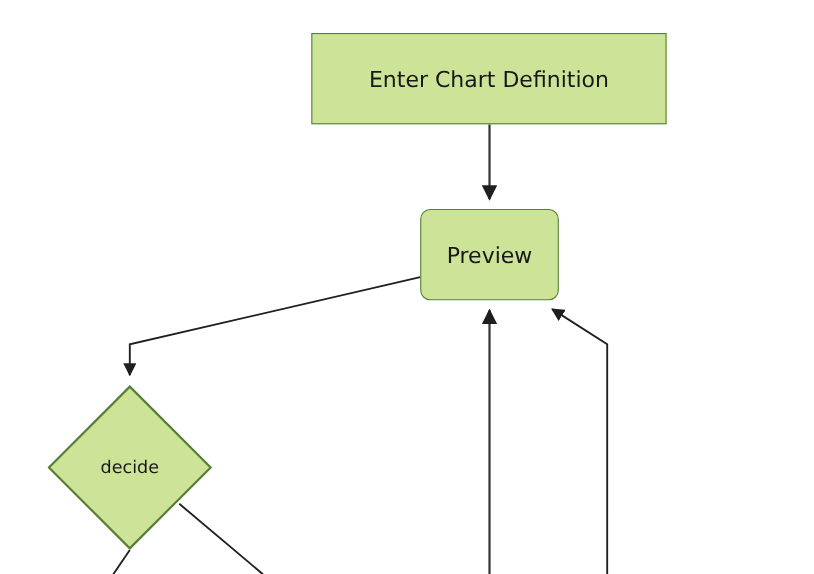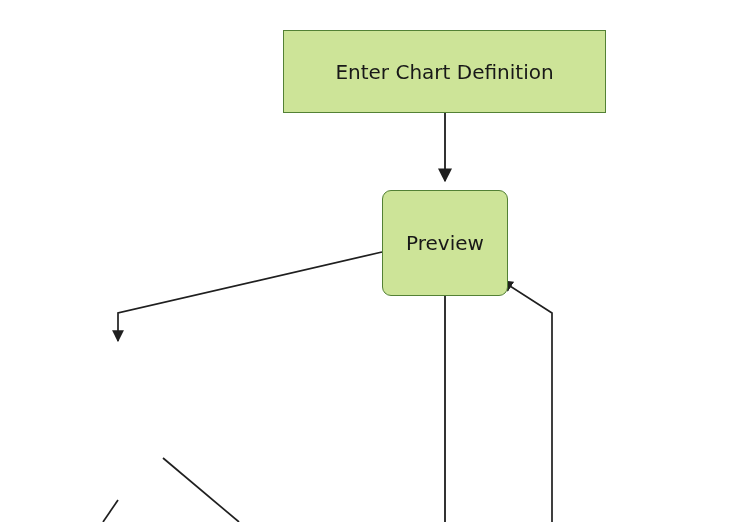--- a/index.html
+++ b/index.html
@@ -95,18 +95,24 @@
 
     <path d="M 118 500 L 103 522" fill="none" stroke="#1f1f1f" stroke-width="1.7"></path>
 
     <path d="M 163 458 L 239 522" fill="none" stroke="#1f1f1f" stroke-width="1.7"></path>
   </svg>
 
   <div class="node process" id="node-enter-chart-definition" style="left:283px; top:30px; width:323px; height:83px;">
     <span class="node-label">Enter Chart Definition</span>
   </div>
 
-  <div class="node rounded" id="node-preview" style="left:382px; top:190px; width:126px; height:106px;">
+  <div class="node rounded" id="node-preview" style="left:382px; top:190px; width:126px; height:83px;">
     <span class="node-label">Preview</span>
   </div>
 
+  <div id="node-decide-wrap" style="left:43px; top:350px; width:150px; height:150px;">
+    <svg id="node-decide-shape" viewBox="0 0 150 150" xmlns="http://www.w3.org/2000/svg" preserveAspectRatio="none">
+      <polygon points="75,1.5 148.5,75 75,148.5 1.5,75" fill="#cde498" stroke="#538135" stroke-width="2"></polygon>
+    </svg>
+    <span id="node-decide-label">decide</span>
+  </div>
 
 </div>
 
 </body></html>

